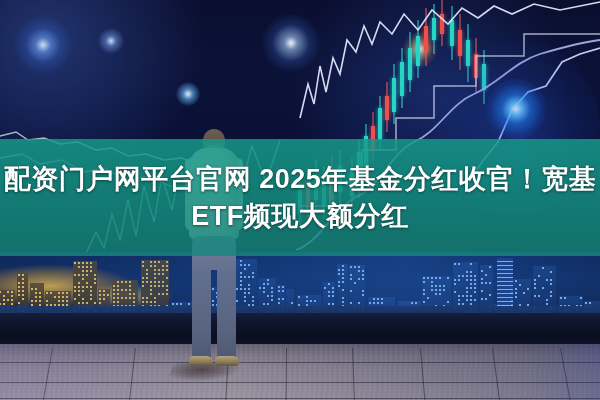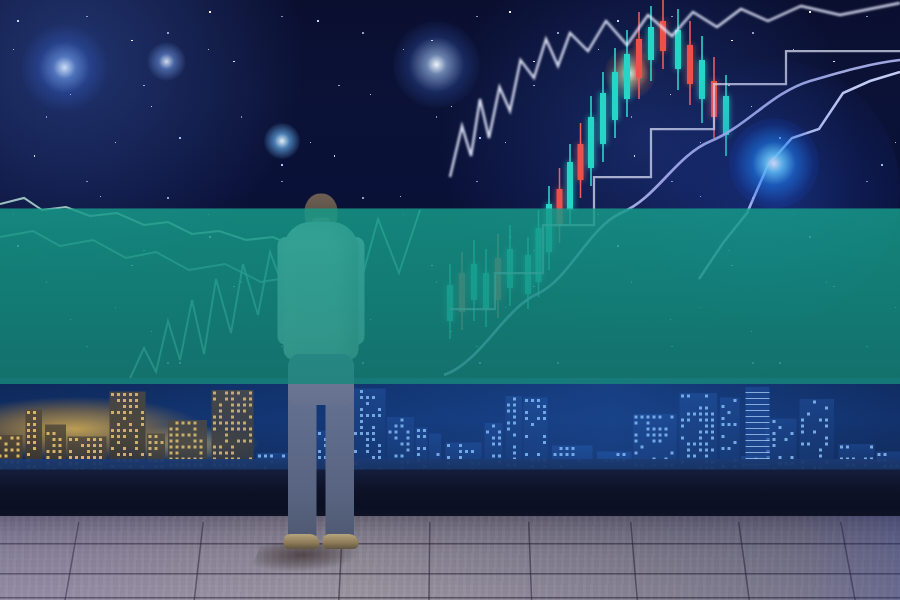--- a/index.html
+++ b/index.html
@@ -995,15 +995,17 @@
       <div id="hips"></div>
       <div class="shoe" id="shoeL"></div>
       <div class="shoe" id="shoeR"></div>
     </div>
   </div>
 
   <div class="layer" id="tealband"></div>
   <div class="layer" id="tealband2"></div>
 
   <div id="titleWrap">
+    <div class="tline">配资门户网平台官网 2025年基金分红收官！宽基</div>
+    <div class="tline">ETF频现大额分红</div>
   </div>
 
 </div>
 
 </body></html>

